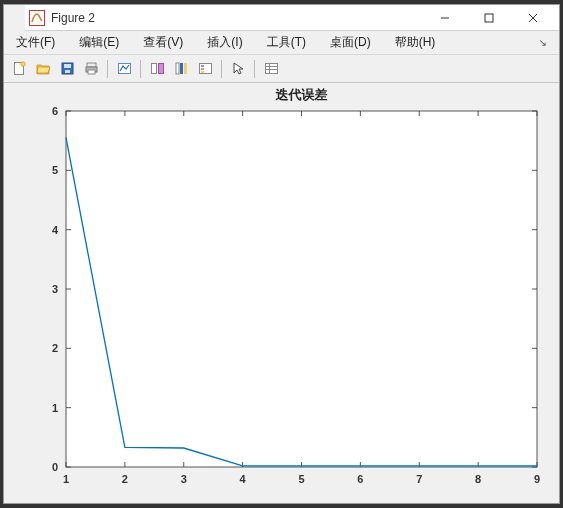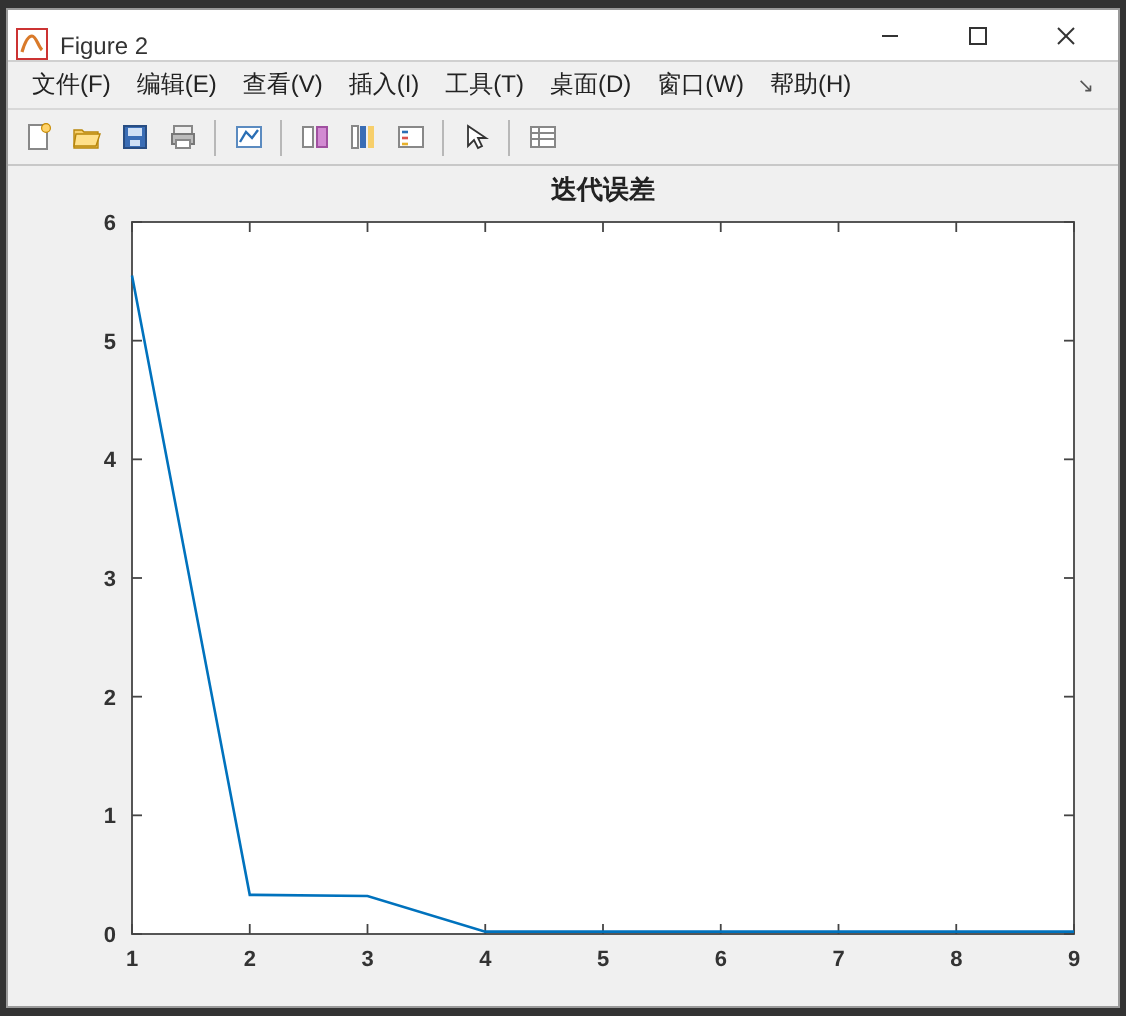--- a/index.html
+++ b/index.html
@@ -19,43 +19,44 @@
     height: 500px;
     background: #f0f0f0;
     border: 1px solid #9a9a9a;
     display: flex;
     flex-direction: column;
   }
   .titlebar {
     height: 26px;
     background: #ffffff;
     display: flex;
-    align-items: flex-end;
+    align-items: center;
     padding: 0 4px;
     border-bottom: 1px solid #d0d0d0;
+    margin-left: 21px;
   }
   .app-icon {
     width: 16px; height: 16px;
     display: inline-flex; align-items: center; justify-content: center;
     margin-right: 6px;
   }
   .title-text { color: #333; flex: 0 0 auto; }
   .title-spacer { flex: 1; }
   .win-btn {
     width: 44px; height: 24px;
     display: flex; align-items: center; justify-content: center;
     color: #555;
   }
   .menubar {
     height: 24px;
     background: #f0f0f0;
     display: flex;
     align-items: center;
     padding: 0 6px;
-    gap: 1px;
+    gap: 12px;
     border-bottom: 1px solid #d8d8d8;
   }
   .menu-item {
     padding: 2px 6px;
     color: #222;
   }
   .menu-spacer { flex: 1; }
   .menu-chev { color: #555; padding: 0 6px; font-size: 10px; }
   .toolbar {
     height: 28px;
@@ -130,21 +131,20 @@
     </div>
   </div>
 
   <div class="menubar">
     <div class="menu-item">文件(F)</div>
     <div class="menu-item">编辑(E)</div>
     <div class="menu-item">查看(V)</div>
     <div class="menu-item">插入(I)</div>
     <div class="menu-item">工具(T)</div>
     <div class="menu-item">桌面(D)</div>
-    <div class="menu-item">窗口(W)</div>
     <div class="menu-item">帮助(H)</div>
     <span class="menu-spacer"></span>
     <span class="menu-chev">↘</span>
   </div>
 
   <div class="toolbar">
     <div class="tb-btn">
       <svg width="15" height="15">
         <rect x="2.5" y="1.5" width="9" height="12" fill="#fff" stroke="#888"></rect>
         <circle cx="11" cy="3" r="2.2" fill="#ffd36b" stroke="#c88b00" stroke-width="0.6"></circle>

